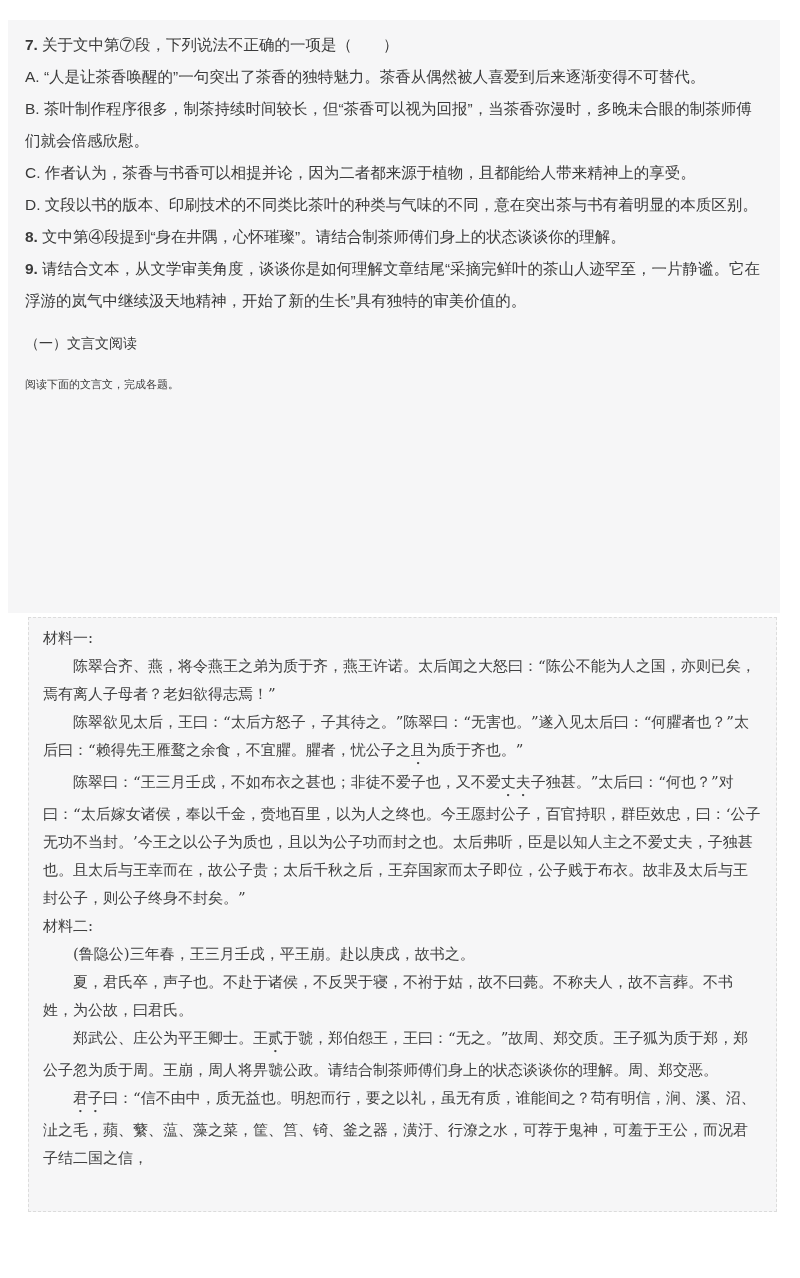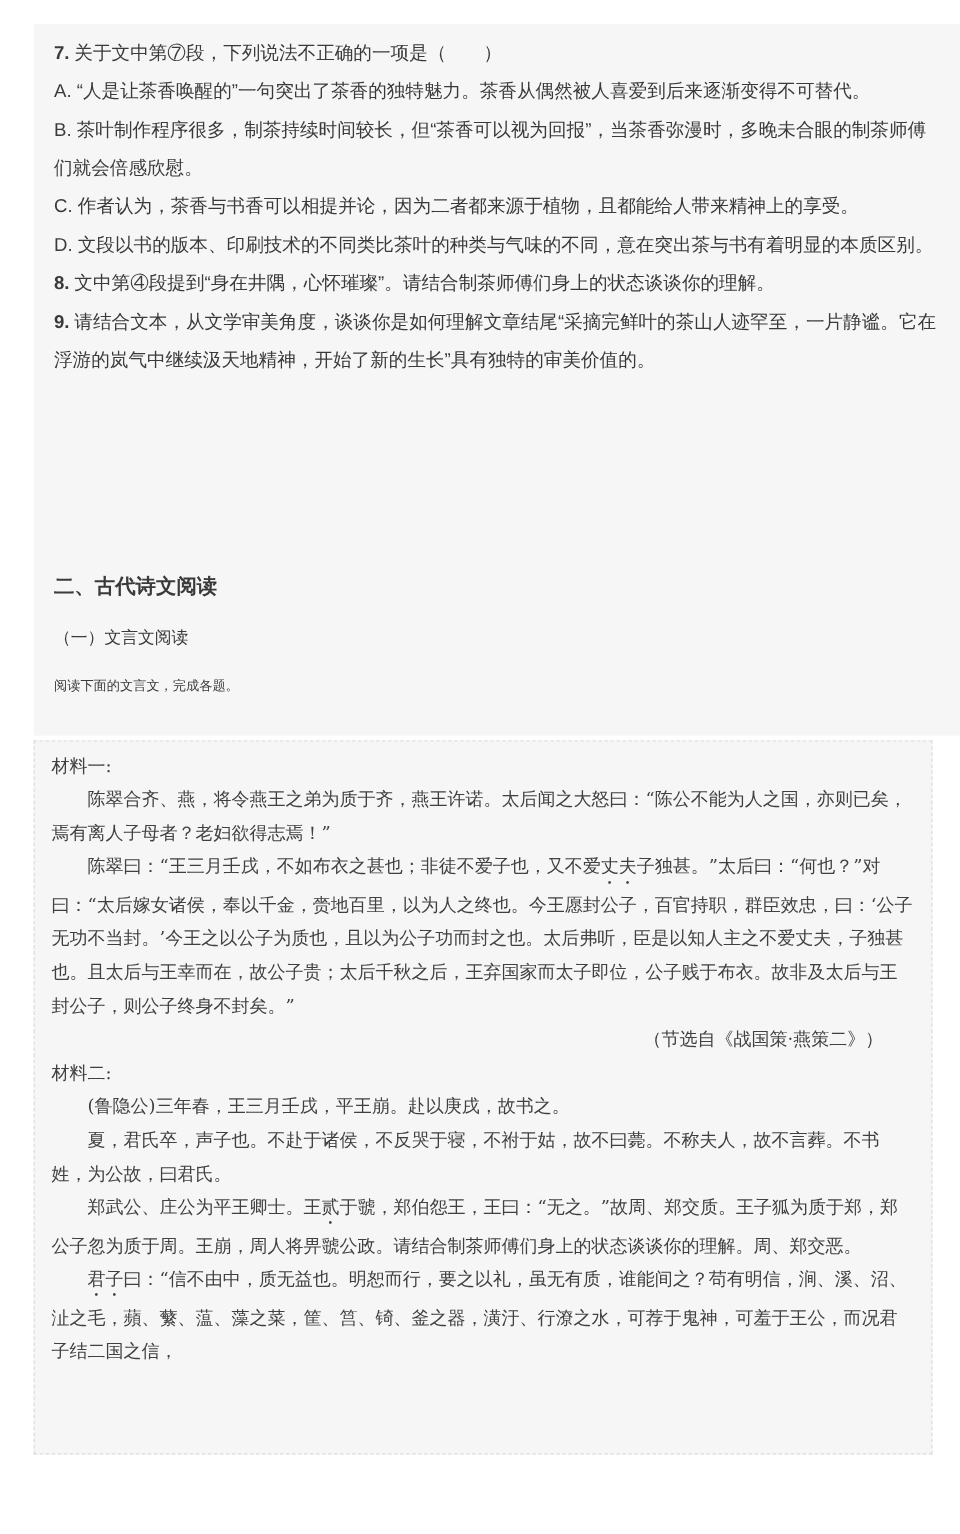--- a/index.html
+++ b/index.html
@@ -10,21 +10,21 @@
     color:#3a3a3a;
     position:relative;
   }
   .panel{
     position:absolute;
     background:#f6f6f7;
     box-sizing:border-box;
   }
   
   #question-panel{
-    left:28px; top:20px; width:772px; height:593px;
+    left:8px; top:20px; width:772px; height:593px;
     padding:9px 17px 0 17px;
     font-size:15.5px;
     line-height:32px;
   }
   #question-panel p{margin:0;}
   .qnum{font-weight:bold; margin-right:4px;}
   #q9-row{margin-top:42px;}
   .sec-title{
     margin-top:156px !important;
     font-weight:bold;
@@ -74,32 +74,31 @@
   <p>A. “人是让茶香唤醒的”一句突出了茶香的独特魅力。茶香从偶然被人喜爱到后来逐渐变得不可替代。</p>
   <p>B. 茶叶制作程序很多，制茶持续时间较长，但“茶香可以视为回报”，当茶香弥漫时，多晚未合眼的制茶师傅们就会倍感欣慰。</p>
   <p>C. 作者认为，茶香与书香可以相提并论，因为二者都来源于植物，且都能给人带来精神上的享受。</p>
   <p>D. 文段以书的版本、印刷技术的不同类比茶叶的种类与气味的不同，意在突出茶与书有着明显的本质区别。</p>
   <p>
     <span class="qnum">8.</span><span>文中第④段提到“身在井隅，心怀璀璨”。请结合制茶师傅们身上的状态谈谈你的理解。</span>
   </p>
   <p id="q9-row">
     <span class="qnum">9.</span><span>请结合文本，从文学审美角度，谈谈你是如何理解文章结尾“采摘完鲜叶的茶山人迹罕至，一片静谧。它在浮游的岚气中继续汲天地精神，开始了新的生长”具有独特的审美价值的。</span>
   </p>
-  <p class="sec-title">二、古代诗文阅读</p>
   <p class="sec-sub">（一）文言文阅读</p>
   <p class="sec-instr">阅读下面的文言文，完成各题。</p>
 </div>
 
 <div class="panel" id="material-box">
   <p class="mat-label">材料一:</p>
   <div>
       <p class="mat-para"><span>陈翠合齐、燕，将令燕王之弟为质于齐，燕王许诺。太后闻之大怒曰：“陈公不能为人之国，亦则已矣，焉有离人子母者？老妇欲得志焉！”</span></p>
+      <p class="mat-para"><span>陈翠欲见太后，王曰：“太后方怒子，子其待之。”陈翠曰：“无害也。”遂入见太后曰：“何臞者也？”太后曰：“赖得先王雁鹜之余食，不宜臞。臞者，忧公子之</span><span class="em-dot">且</span><span>为质于齐也。”</span></p>
       <p class="mat-para"><span>陈翠曰：“王三月壬戌，不如布衣之甚也；非徒不爱子也，又不爱</span><span class="em-dot">丈夫</span><span>子独甚。”太后曰：“何也？”对曰：“太后嫁女诸侯，奉以千金，赍地百里，以为人之终也。今王愿封公子，百官持职，群臣效忠，曰：‘公子无功不当封。’</span><span class="ul">今王之以公子为质也，且以为公子功而封之也</span><span>。太后弗听，臣是以知人主之不爱丈夫，子独甚也。且太后与王幸而在，故公子贵；</span><span class="ul">太后千秋之后，王弃国家而太子即位，公子贱于布衣</span><span>。故非及太后与王封公子，则公子终身不封矣。”</span></p>
     </div>
-  <p class="mat-source">（节选自《战国策·燕策二》）</p>
   <p class="mat-label">材料二:</p>
   <div>
       <p class="mat-para"><span>(鲁隐公)三年春，王三月壬戌，平王崩。赴以庚戌，故书之。</span></p>
       <p class="mat-para"><span>夏，君氏卒，声子也。不赴于诸侯，不反哭于寝，不祔于姑，故不曰薨。不称夫人，故不言葬。不书姓，为公故，曰君氏。</span></p>
       <p class="mat-para"><span>郑武公、庄公为平王卿士。王</span><span class="em-dot">贰</span><span>于虢，郑伯怨王，王曰：“无之。”故周、郑交质。王子狐为质于郑，郑公子忽为质于周。王崩，周人将畀虢公政。</span><span class="ul">请结合制茶师傅们身上的状态谈谈你的理解</span><span>。周、郑交恶。</span></p>
       <p class="mat-para"><span class="em-dot">君子</span><span>曰：“信不由中，质无益也。明恕而行，要之以礼，虽无有质，谁能间之？苟有明信，涧、溪、沼、沚之毛，蘋、蘩、蕰、藻之菜，筐、筥、锜、釜之器，潢汙、行潦之水，可荐于鬼神，可羞于王公，而况君子结二国之信，</span></p>
     </div>
 </div>
 
 </body></html>

